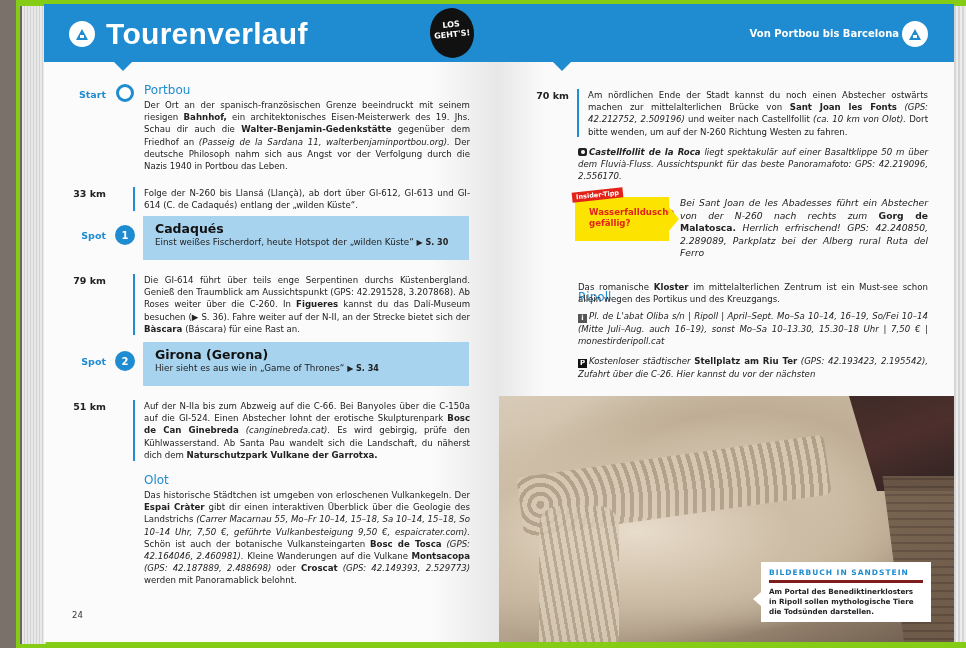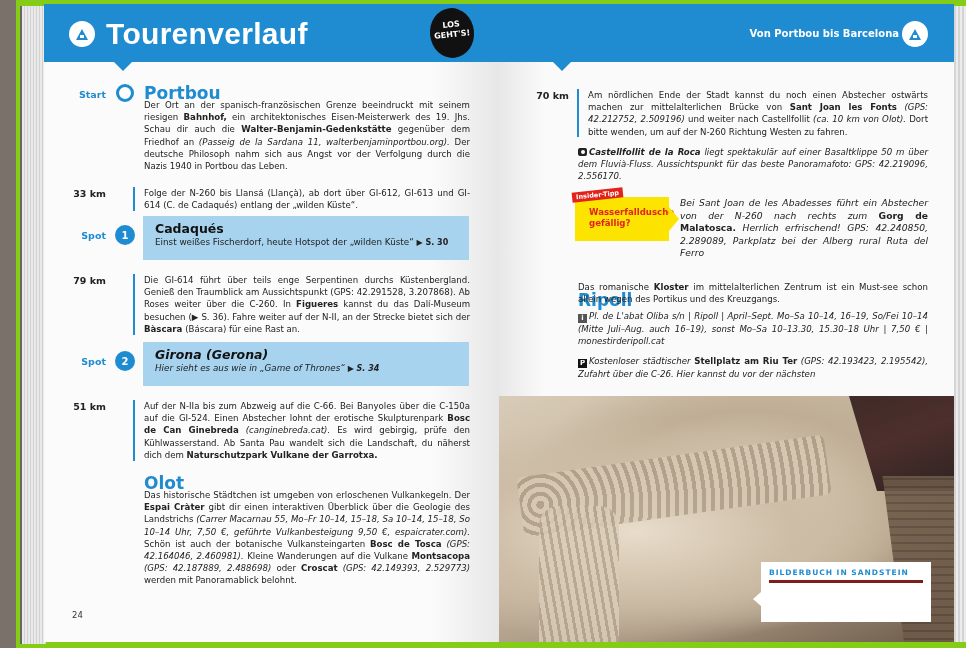--- a/index.html
+++ b/index.html
@@ -32,21 +32,21 @@
   .label-col { position: absolute; width: 62px; text-align: right; font-size: 9.5px; font-weight: bold; }
   .label-col.blue { color: #1f8bd0; }
   .label-col.dark { color: #222; }
 
   .marker-ring { position: absolute; width: 18px; height: 18px; border-radius: 50%; border: 3px solid #1f8bd0; background: #fff; }
   .marker-num { position: absolute; width: 20px; height: 20px; border-radius: 50%; background: #1f8bd0; color: #fff; font-size: 10px; font-weight: bold; display: flex; align-items: center; justify-content: center; }
 
   .text { position: absolute; font-size: 8.6px; line-height: 12.2px; color: #222; text-align: justify; }
   .text b { font-weight: bold; margin-top: 6px; }
   .text i { font-style: italic; }
-  .heading-blue { position: absolute; color: #1f8bd0; font-weight: bold; font-size: 17px; }
+  .heading-blue { position: absolute; color: #1f8bd0; font-weight: normal; font-size: 12px; }
   .vbar { position: absolute; width: 1.5px; background: #1f8bd0; }
 
   .spot-box { position: absolute; left: 99px; width: 326px; height: 44px; background: #a7d3ef; padding: 5px 0 0 12px; }
   .spot-box .spot-title { font-size: 12.5px; font-weight: bold; color: #111; display: block; }
   .spot-box .spot-sub { font-size: 8.8px; color: #222; display: block; margin-top: 1px; }
   .spot-box .ref { font-weight: bold; font-size: 8px; }
 
   .pagenum { position: absolute; left: 28px; top: 606px; font-size: 8.5px; color: #333; }
 
   .camera-icon { display: inline-block; width: 9px; height: 8px; background: #222; border-radius: 2px; position: relative; vertical-align: -1px; margin-right: 2px; }
@@ -112,21 +112,21 @@
     </div>
 
     <div class="label-col dark" style="left:0; top:271px;">79 km</div>
     <div class="vbar" style="left:89px; top:270px; height:61px;"></div>
     <div class="text" style="left:100px; top:270px; width:326px;">
       <span>Die GI-614 führt über teils enge Serpentinen durchs Küstenbergland. Genieß den Traumblick am Aussichtspunkt (GPS: 42.291528, 3.207868). Ab Roses weiter über die C-260. In </span><b>Figueres</b><span> kannst du das Dalí-Museum besuchen (▶ S. 36). Fahre weiter auf der N-II, an der Strecke bietet sich der </span><b>Bàscara</b><span> (Báscara) für eine Rast an.</span>
     </div>
 
     <div class="label-col blue" style="left:0; top:352px;">Spot</div>
     <div class="marker-num" style="left:71px; top:347px;">2</div>
-    <div class="spot-box" style="top:338px;font-style:italic;">
+    <div class="spot-box" style="top:338px;">
       <span class="spot-title">Girona (Gerona)</span>
       <span class="spot-sub"><span>Hier sieht es aus wie in „Game of Thrones“</span> <span class="ref">▶ S. 34</span></span>
     </div>
 
     <div class="label-col dark" style="left:0; top:397px;">51 km</div>
     <div class="vbar" style="left:89px; top:396px; height:61px;"></div>
     <div class="text" style="left:100px; top:396px; width:326px;">
       <span>Auf der N-IIa bis zum Abzweig auf die C-66. Bei Banyoles über die C-150a auf die GI-524. Einen Abstecher lohnt der erotische Skulpturenpark </span><b>Bosc de Can Ginebreda</b><span> </span><i>(canginebreda.cat).</i><span> Es wird gebirgig, prüfe den Kühlwasserstand. Ab Santa Pau wandelt sich die Landschaft, du näherst dich dem </span><b>Naturschutzpark Vulkane der Garrotxa.</b>
     </div>
 
@@ -175,16 +175,17 @@
       <span class="parking-icon">P</span><span>Kostenloser städtischer </span><b style="font-style:normal;">Stellplatz am Riu Ter</b><span> (GPS: 42.193423, 2.195542), Zufahrt über die C-26. Hier kannst du vor der nächsten</span>
     </div>
 
     <div class="photo">
       <div class="roof"></div>
       <div class="wall"></div>
       <div class="band-carve"></div>
       <div class="pillar"></div>
       <div class="caption">
         <span class="caption-title">BILDERBUCH IN SANDSTEIN</span>
+        <span class="caption-text">Am Portal des Benediktinerklosters in Ripoll sollen mythologische Tiere die Todsünden darstellen.</span>
       </div>
     </div>
   </div>
 </div>
 
 </body></html>

